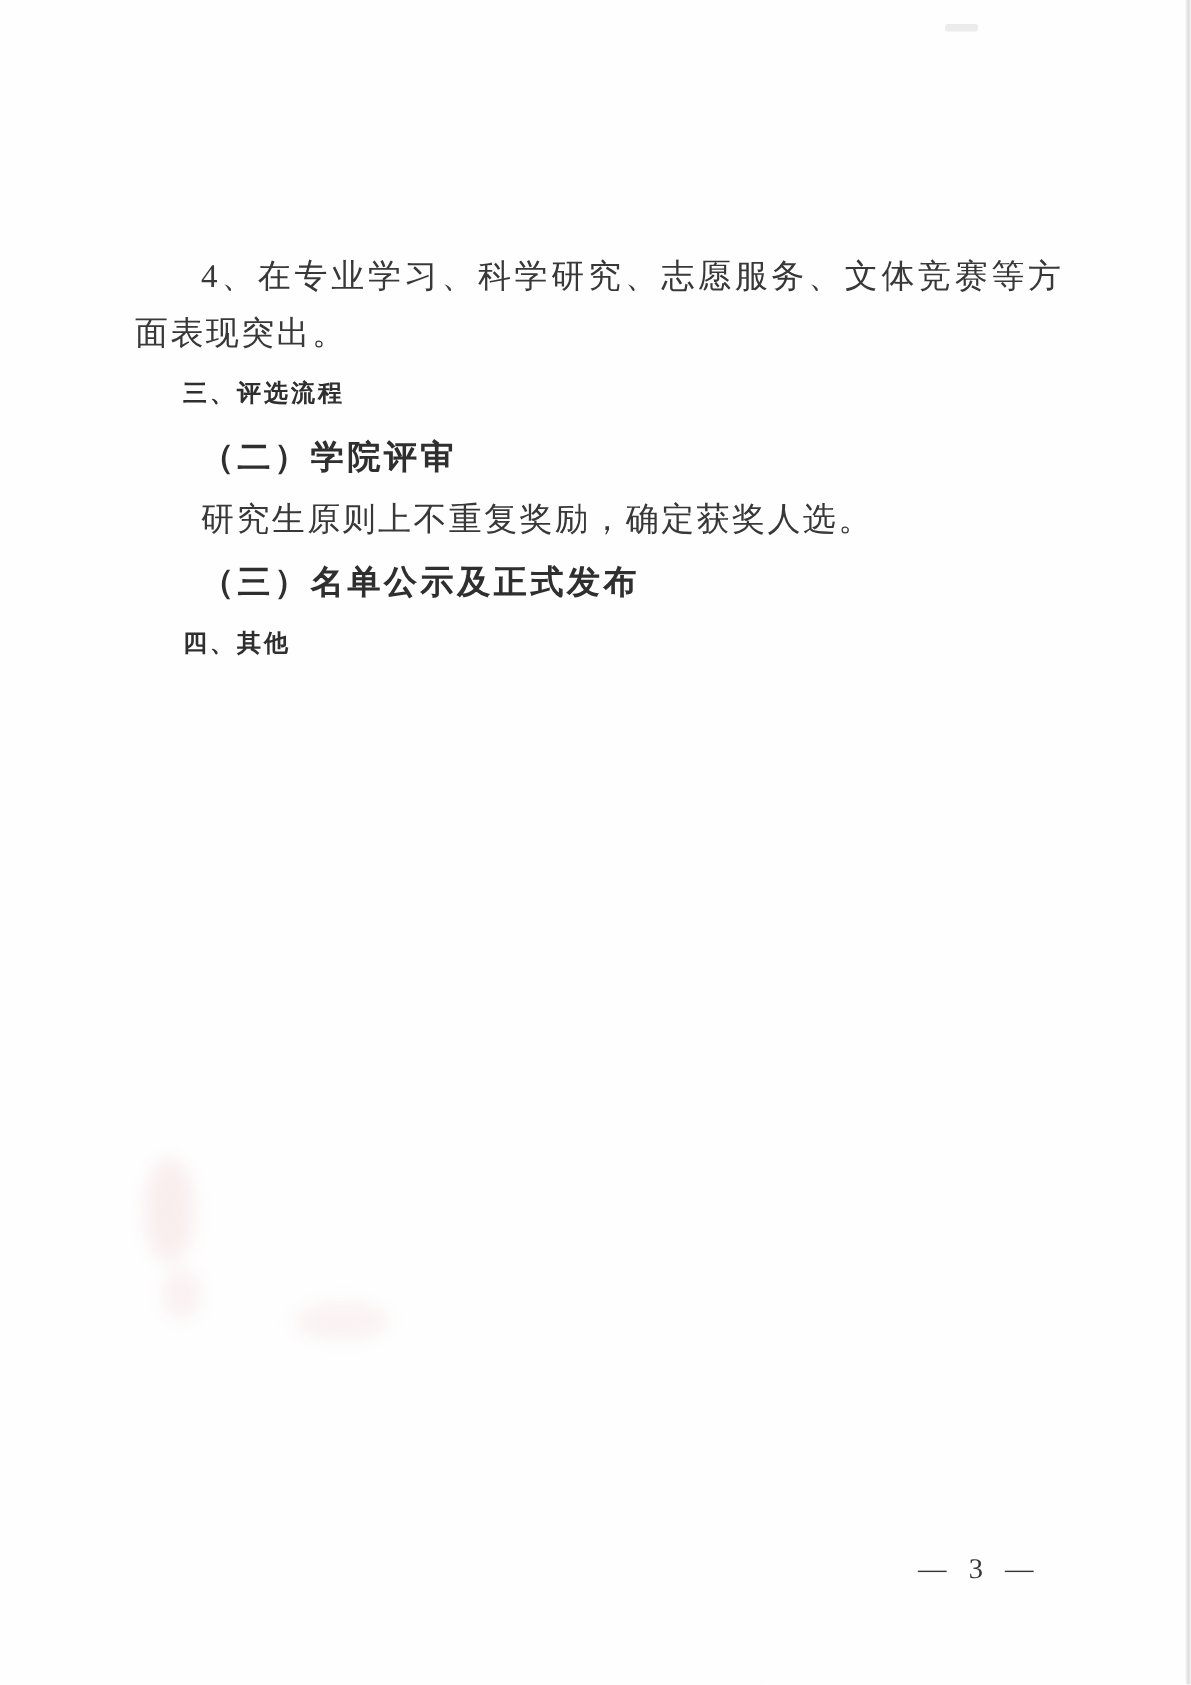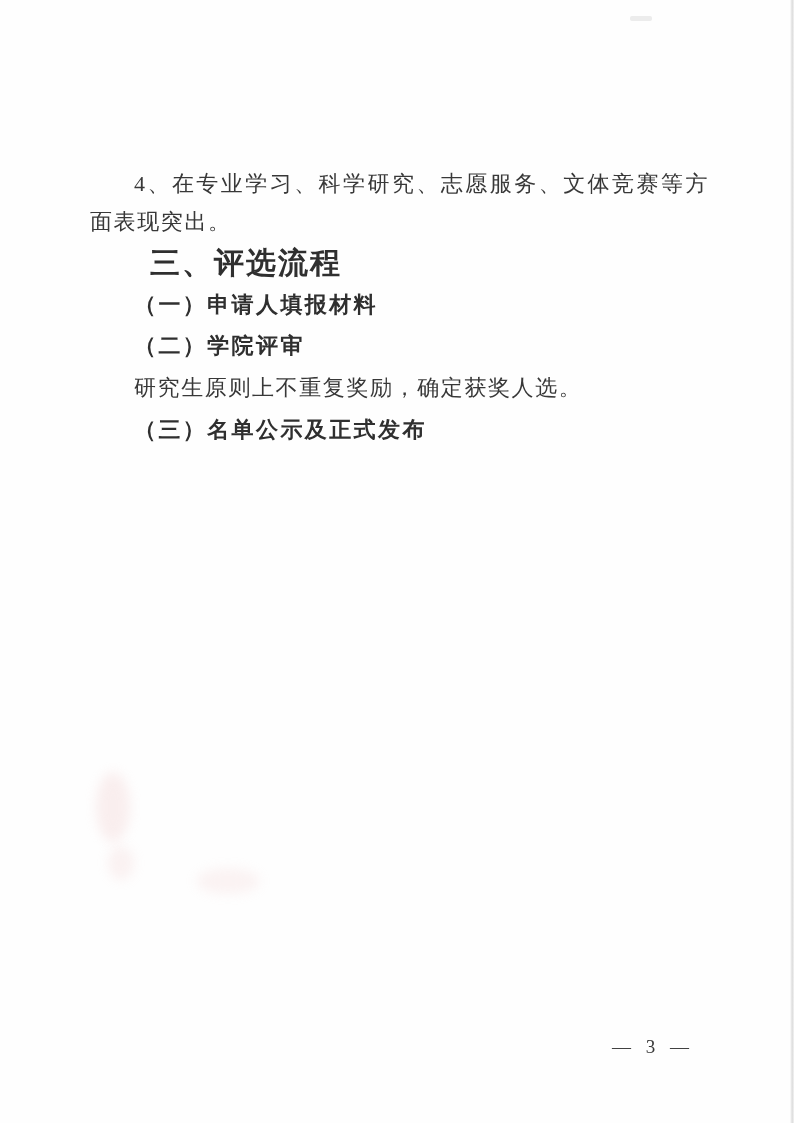--- a/index.html
+++ b/index.html
@@ -35,21 +35,21 @@
     font-size: 22px;
   }
   .seg { font: inherit; }
   .strong {
     font-weight: 700;
     letter-spacing: 1.2px;
   }
   .h-section {
     font-family: "Liberation Sans", "DejaVu Sans", sans-serif;
     font-weight: 700;
-    font-size: 30px;
+    font-size: 16px;
     letter-spacing: 2px;
     color: var(--heading, #2f2f2f);
   }
   .h-sub {
     font-weight: 700;
     font-size: 22px;
     letter-spacing: 2.4px;
     color: var(--heading, #2f2f2f);
   }
 
@@ -93,31 +93,31 @@
 
 <div class="sheet">
 
   <main class="content">
 
     <p class="para body"><span class="seg">4、在专业学习、科学研究、志愿服务、文体竞赛等方面表现突出。</span></p>
 
 
     <p class="para h-section"><span class="seg">三、评选流程</span></p>
 
-    <p class="para h-sub"><span class="seg">（一）申请人填报材料</span></p>
 
 
 
     <p class="para h-sub"><span class="seg">（二）学院评审</span></p>
 
     <p class="para body"><span class="seg">研究生原则上不重复奖励，确定获奖人选。</span></p>
 
     <p class="para h-sub"><span class="seg">（三）名单公示及正式发布</span></p>
 
 
+    <p class="para h-section"><span class="seg">四、其他</span></p>
 
   </main>
 
   <div class="page-number">— 3 —</div>
 
   <div class="scan-edge"></div>
   <div class="scan-mark-top"></div>
   <div class="smudge s1"></div>
   <div class="smudge s2"></div>
   <div class="smudge s3"></div>

